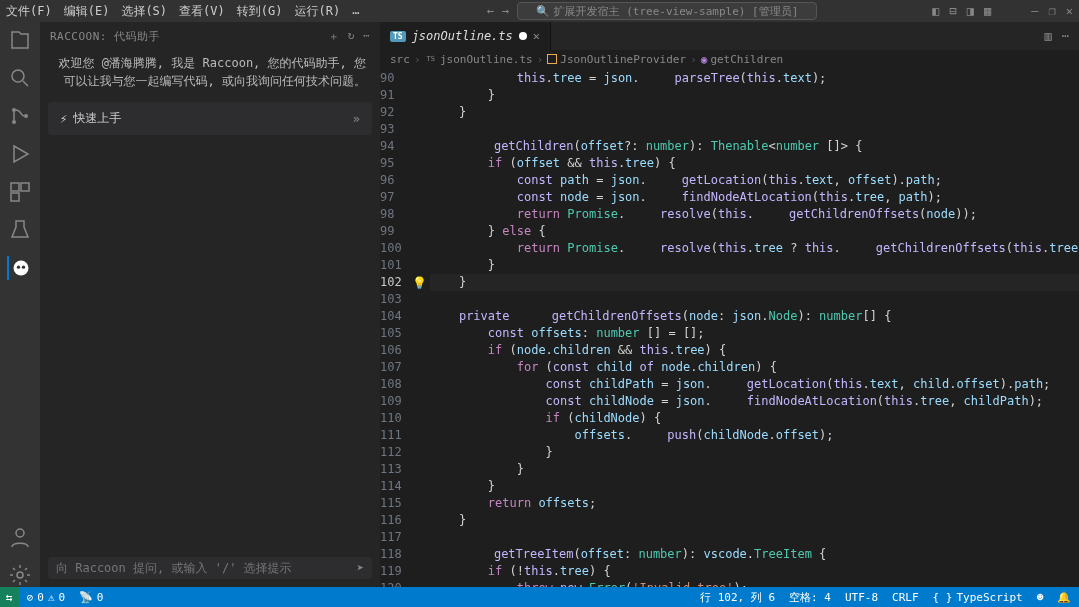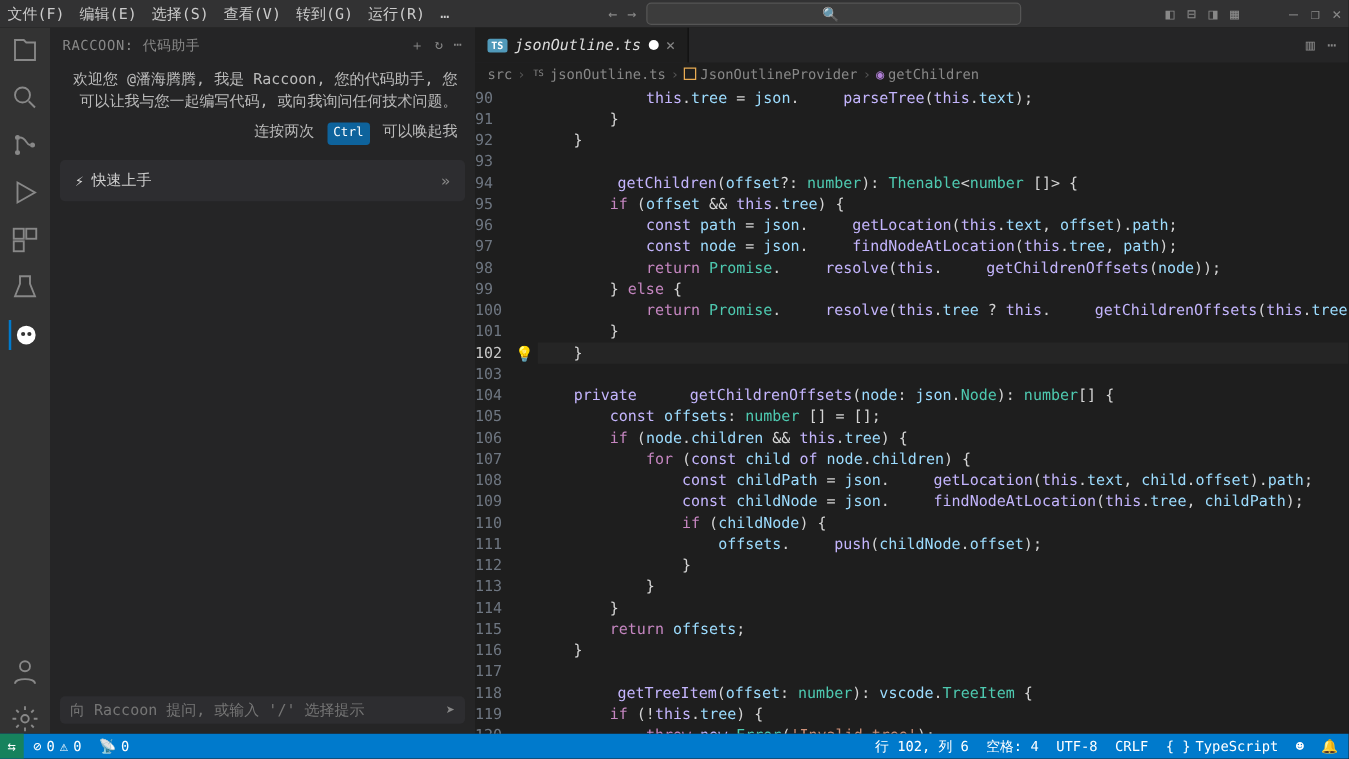--- a/index.html
+++ b/index.html
@@ -68,20 +68,21 @@
       <span class="menu-item">查看(V)</span>
       <span class="menu-item">转到(G)</span>
       <span class="menu-item">运行(R)</span>
       <span class="menu-item">…</span>
     </div>
   <div class="center">
     <span class="arrow">←</span>
     <span class="arrow">→</span>
     <div class="search-bar">
       <span style="margin-right:4px;">🔍</span>
+        <span>扩展开发宿主 (tree-view-sample) [管理员]</span>
     </div>
   </div>
   <div class="right">
     <span class="layout-icons">◧</span>
     <span class="layout-icons">⊟</span>
     <span class="layout-icons">◨</span>
     <span class="layout-icons">▦</span>
     <span style="width:20px"></span>
     <span class="wc">—</span>
     <span class="wc">❐</span>
@@ -154,25 +155,20 @@
     <div class="sb-header">
       <span>RACCOON: 代码助手</span>
       <span class="actions">
         <span>＋</span>
         <span>↻</span>
         <span>⋯</span>
       </span>
     </div>
     <div class="rac-body">
       <div>欢迎您 @潘海腾腾, 我是 Raccoon, 您的代码助手, 您可以让我与您一起编写代码, 或向我询问任何技术问题。</div>
-      <div style="margin-top:6px;">
-        <span>连按两次</span>
-        <span class="kbd">Ctrl</span>
-        <span>可以唤起我</span>
-      </div>
     </div>
     <div class="quick-row">
       <span class="ql">
           <span>⚡</span>
           <span>快速上手</span>
         </span>
       <span class="chev">»</span>
     </div>
     <div style="flex:1"></div>
     <div class="sb-input">

